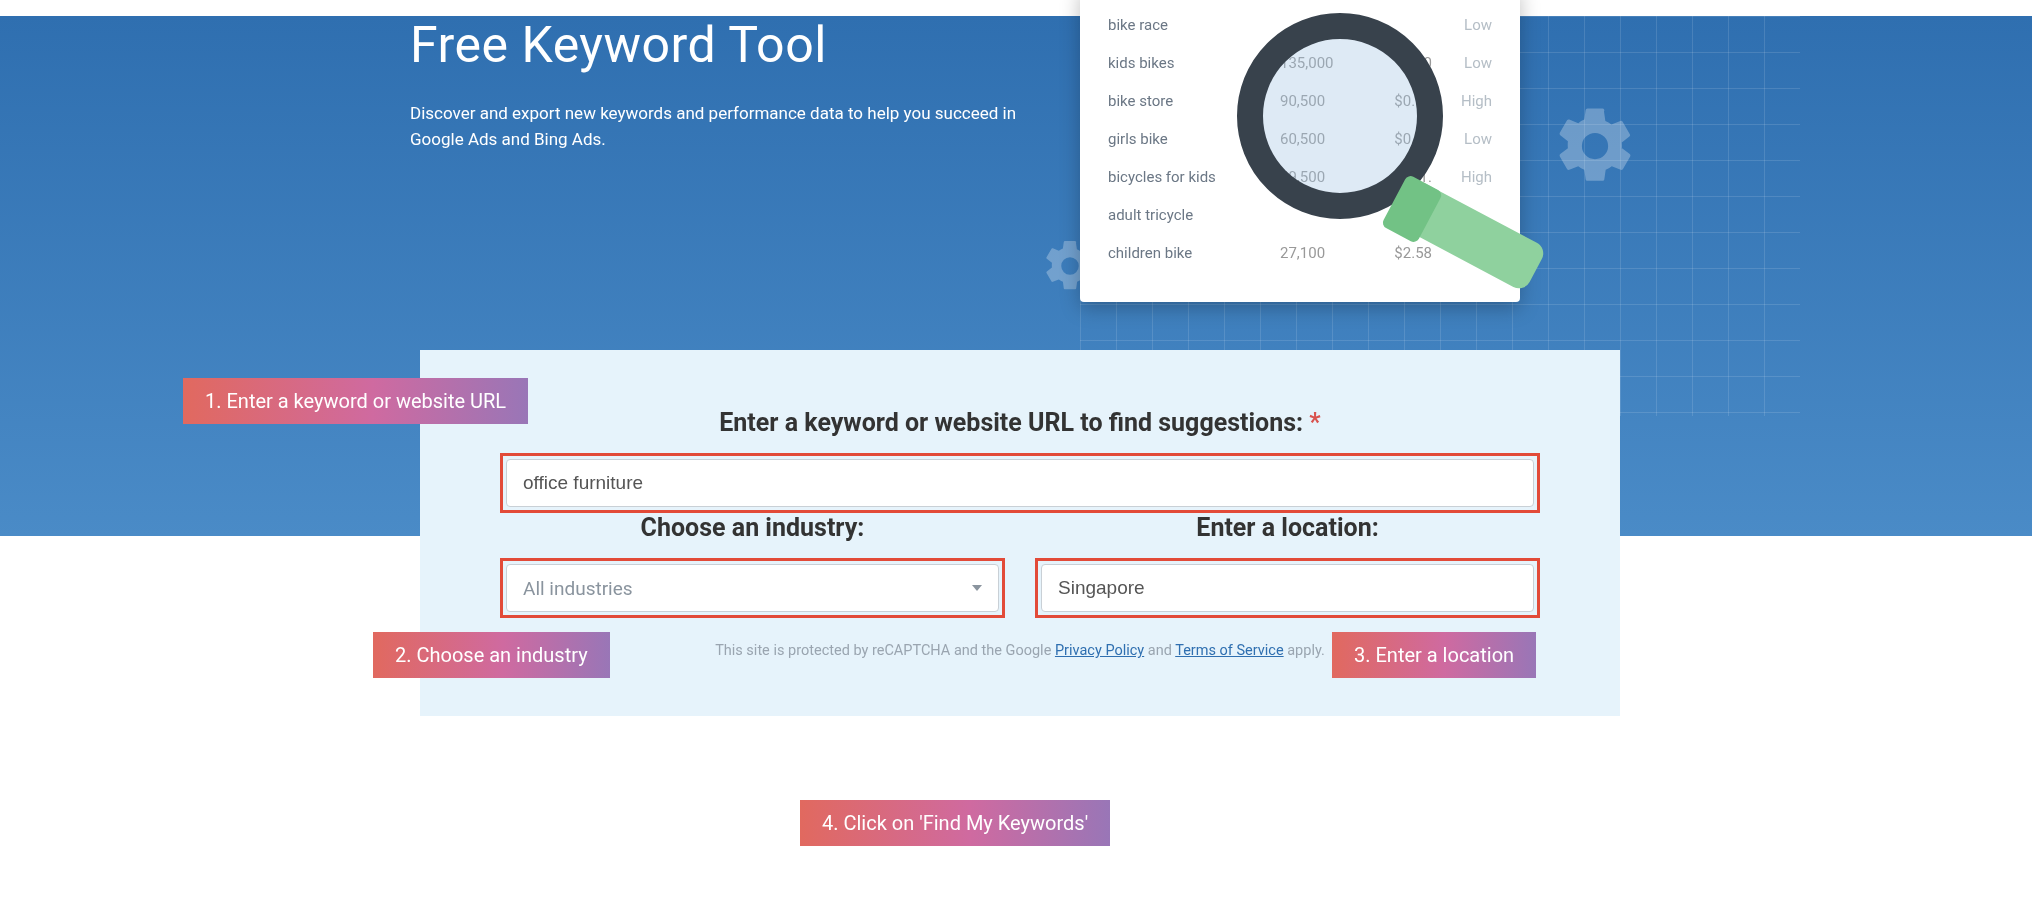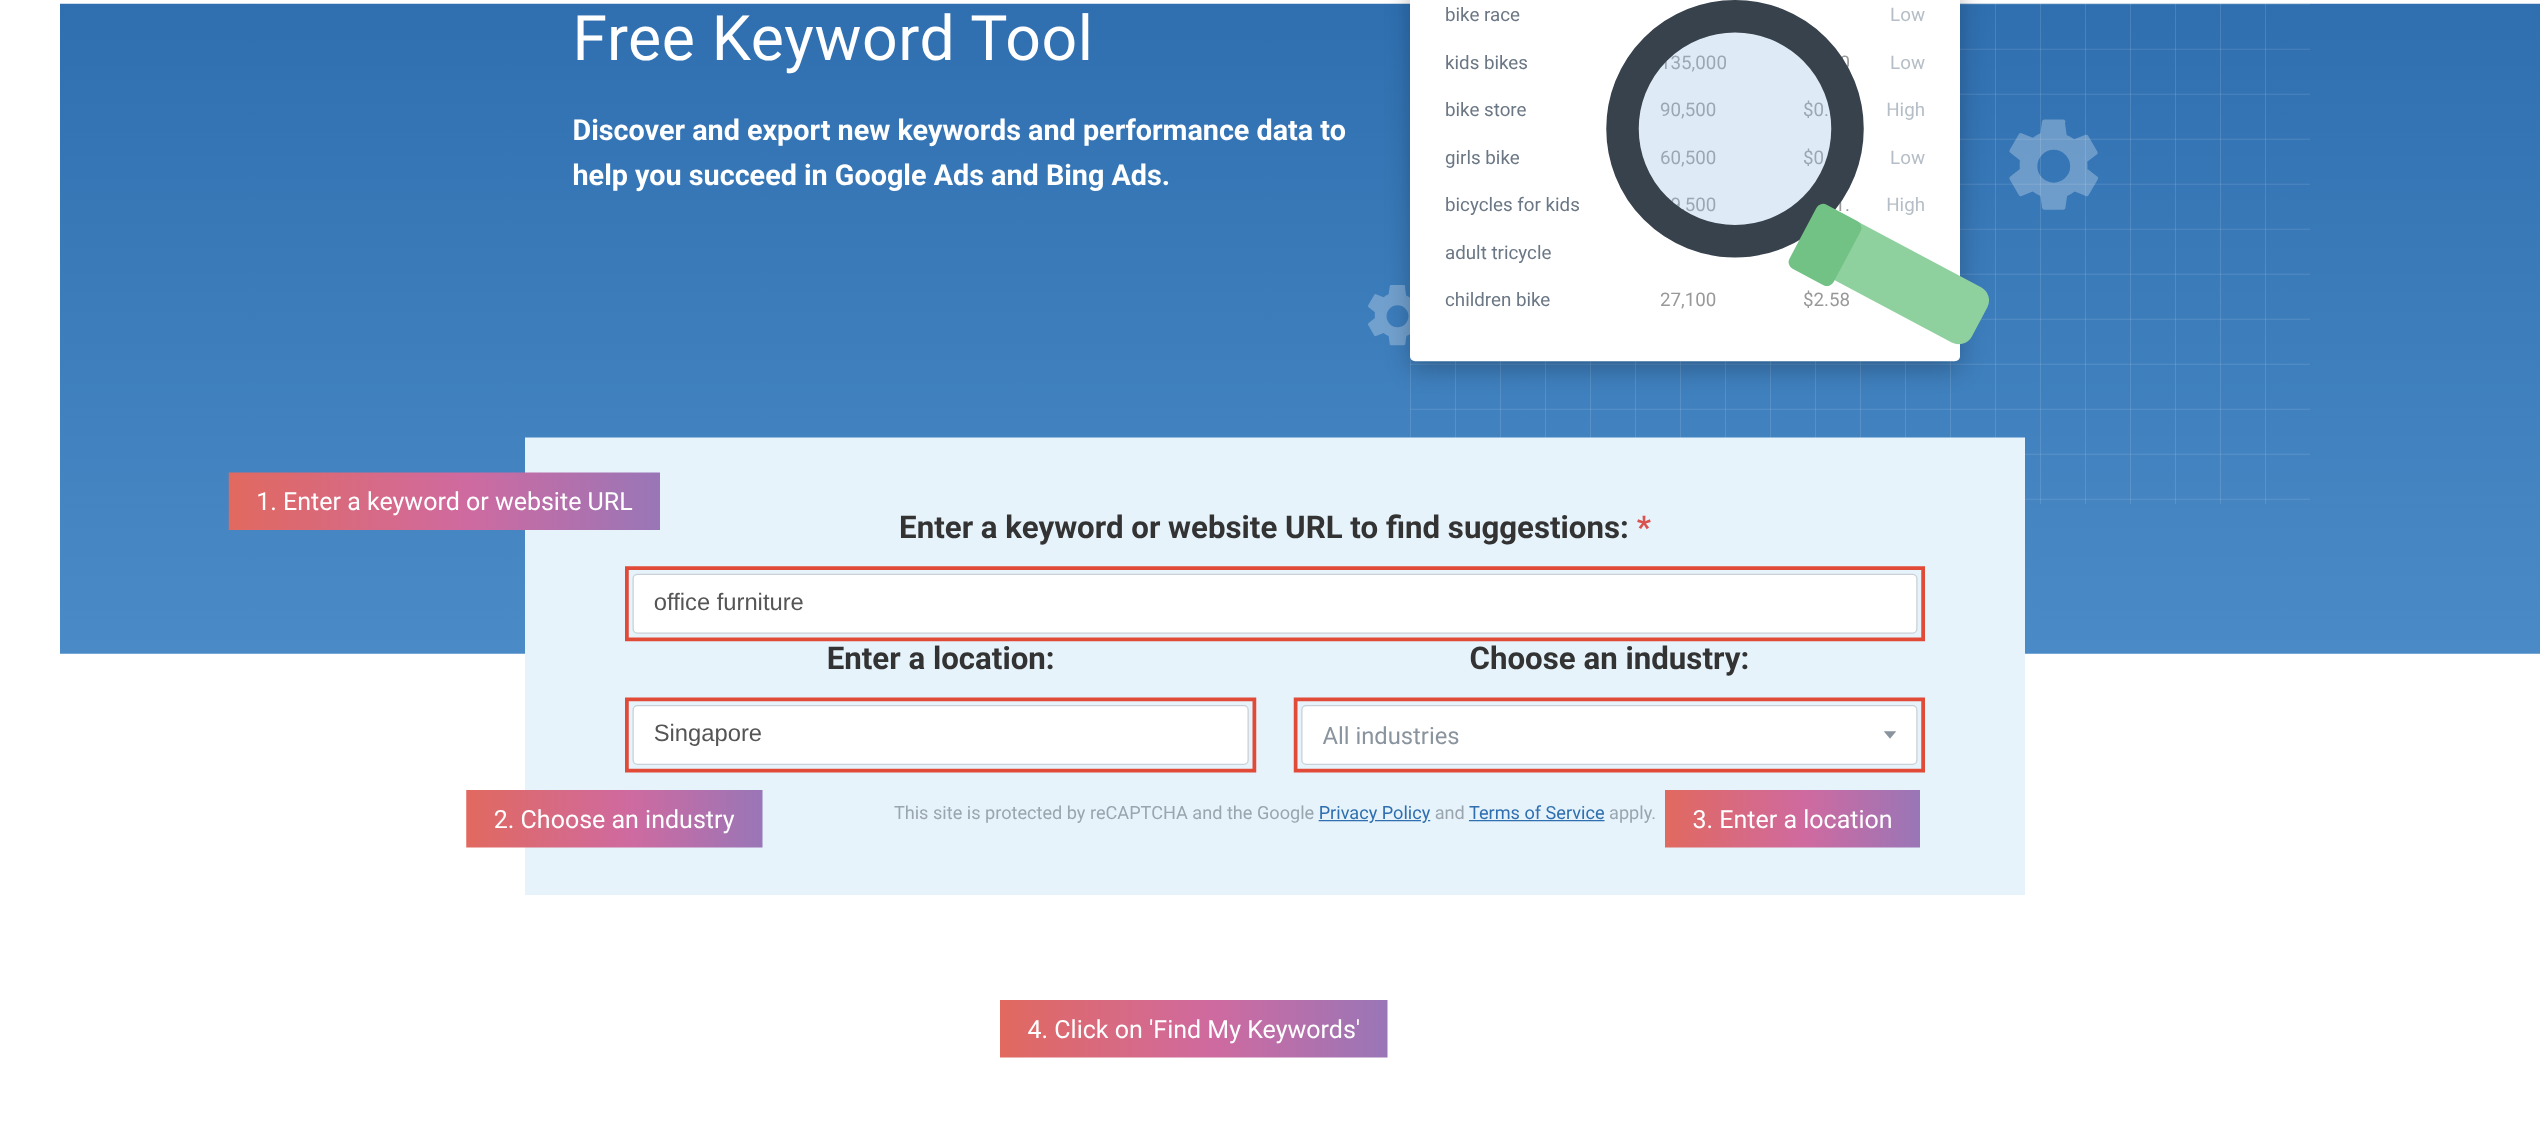--- a/index.html
+++ b/index.html
@@ -7,24 +7,23 @@
     font-family: -apple-system, BlinkMacSystemFont, "Segoe UI", Roboto, "Helvetica Neue", Arial, sans-serif;
     background: #fff;
     width: 2032px;
     height: 912px;
     position: relative;
     overflow: hidden;
   }
 
   .hero {
     position: absolute;
-    top: 3px; left: 0; right: 0;
+    top: 16px; left: 0; right: 0;
     height: 520px;
     background: linear-gradient(180deg, #2f6fb0 0%, #4a8bc7 100%);
-    margin-left: 48px;
   }
 
   
   .grid-bg {
     position: absolute;
     top: 0;
     left: 1080px;
     width: 720px;
     height: 400px;
     background-image:
@@ -44,21 +43,21 @@
 
   
   .hero-text {
     position: absolute;
     left: 410px;
     top: 0;
     width: 620px;
     color: #fff;
   }
   .hero-title { font-size: 50px; font-weight: 400; letter-spacing: .5px; }
-  .hero-sub  { font-size: 23px; line-height: 1.55; margin-top: 26px; font-weight: 700; }
+  .hero-sub  { font-size: 17px; line-height: 1.55; margin-top: 26px; font-weight: 400; }
 
   
   .preview {
     position: absolute;
     left: 1080px;
     top: -30px;
     width: 440px;
     background: #fff;
     border-radius: 4px;
     box-shadow: 0 6px 20px rgba(0,0,0,.25);
@@ -253,34 +252,34 @@
   <div class="field-label">
     <span>Enter a keyword or website URL to find suggestions:</span>
     <span class="req">*</span>
   </div>
   <div class="hl full">
     <input type="text" value="office furniture" style="">
   </div>
 
   <div class="two-col">
     <div>
-      <div class="field-label">Enter a location:</div>
-      <div class="hl">
-        <input type="text" value="Singapore" style="">
-      </div>
-    </div>
-    <div>
       <div class="field-label">Choose an industry:</div>
       <div class="hl">
         <div class="select">
           <span>All industries</span>
           <span class="caret"></span>
         </div>
       </div>
     </div>
+    <div>
+      <div class="field-label">Enter a location:</div>
+      <div class="hl">
+        <input type="text" value="Singapore" style="">
+      </div>
+    </div>
   </div>
 
   <div class="recaptcha">
     <span>This site is protected by reCAPTCHA and the Google </span><a href="#">Privacy Policy</a><span> and </span><a href="#">Terms of Service</a><span> apply.</span>
   </div>
 
 </div>
 
 <div class="callout c1">1. Enter a keyword or website URL</div>
 <div class="callout c2">2. Choose an industry</div>

